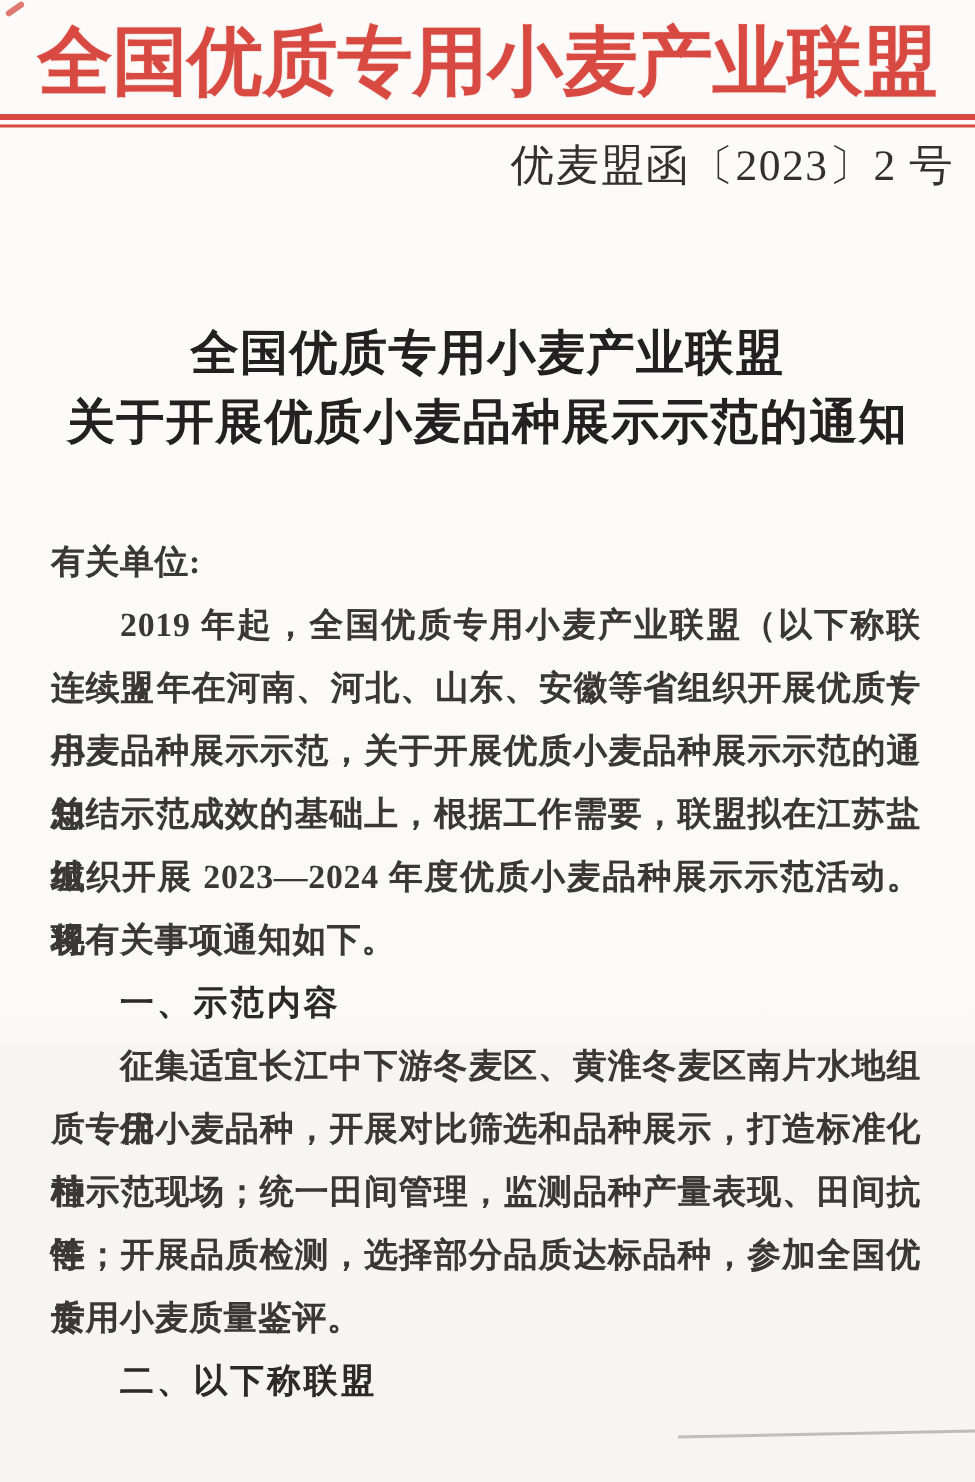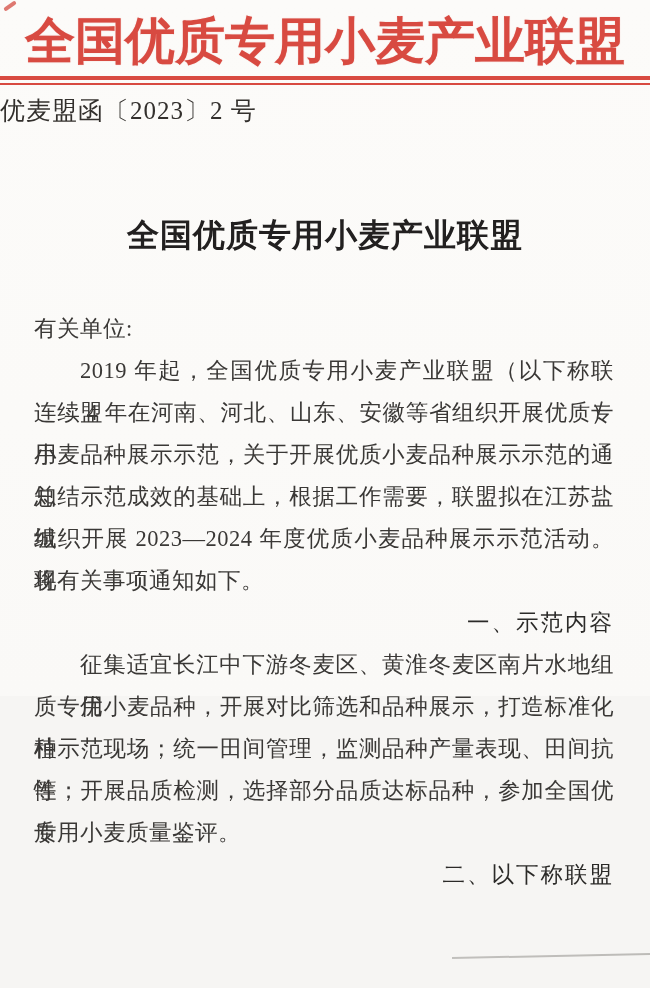--- a/index.html
+++ b/index.html
@@ -39,22 +39,22 @@
   }
   .rule-thick{
     height:4px;background:#d84a41;margin-top:3px;
   }
   .rule-thin{
     height:2px;background:#d84a41;margin-top:3px;
   }
   .doc-number{
     margin-top:11px;
     padding-right:14px;
-    text-align:left;
-    font-size:25px;
+    text-align:right;
+    font-size:29px;
     line-height:30px;
     color:#33302d;
     letter-spacing:1px;
   }
   .title{
     margin-top:86px;
     text-align:center;
     font-weight:700;
     color:#222020;
     font-size:32px;
@@ -65,33 +65,33 @@
     margin-top:50px;
     padding:0 36px 0 34px;
     font-size:22.5px;
     color:#3a3836;
   }
   .ln{
     line-height:42px;
     height:42px;
     white-space:nowrap;
     letter-spacing:.5px;
+    font-weight:bold;
   }
   .just{
     white-space:normal;
     text-align:justify;
     text-align-last:justify;
   }
   .ind{ padding-left:46px; }
   .hd{
     font-family:"Liberation Sans","DejaVu Sans",sans-serif;
-    font-weight:400;
+    font-weight:700;
     color:#2b2a28;
     letter-spacing:2px;
-    text-align:right;
   }
   
   .scan-line{
     position:absolute;
     left:452px;top:955px;
     width:198px;height:1.5px;
     background:linear-gradient(90deg,rgba(150,148,144,.55),rgba(170,168,164,.75));
     transform:rotate(-1.2deg);
   }
 </style>
@@ -104,20 +104,21 @@
 
   <div class="masthead">全国优质专用小麦产业联盟</div>
 
   <div class="rule-thick"></div>
   <div class="rule-thin"></div>
 
   <div class="doc-number">优麦盟函〔2023〕2 号</div>
 
   <div class="title">
     <div>全国优质专用小麦产业联盟</div>
+    <div>关于开展优质小麦品种展示示范的通知</div>
   </div>
 
   <div class="body-text">
     <div class="ln">有关单位:</div>
     <div class="ln just ind">2019 年起，全国优质专用小麦产业联盟（以下称联盟）</div>
     <div class="ln just">连续 4 年在河南、河北、山东、安徽等省组织开展优质专用</div>
     <div class="ln just">小麦品种展示示范，关于开展优质小麦品种展示示范的通知</div>
     <div class="ln just">总结示范成效的基础上，根据工作需要，联盟拟在江苏盐城</div>
     <div class="ln just">组织开展 2023—2024 年度优质小麦品种展示示范活动。现</div>
     <div class="ln">将有关事项通知如下。</div>

